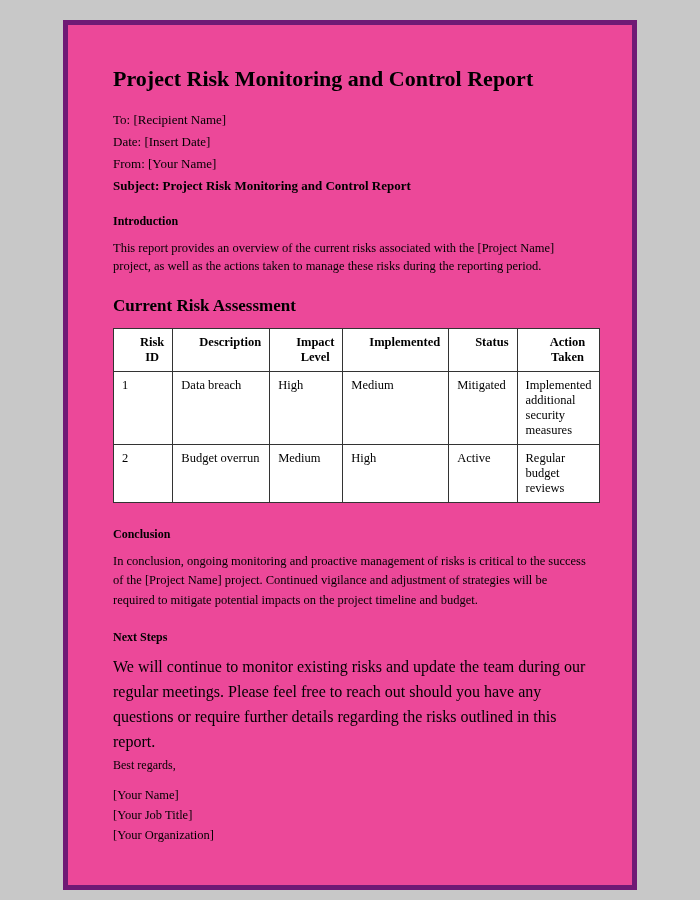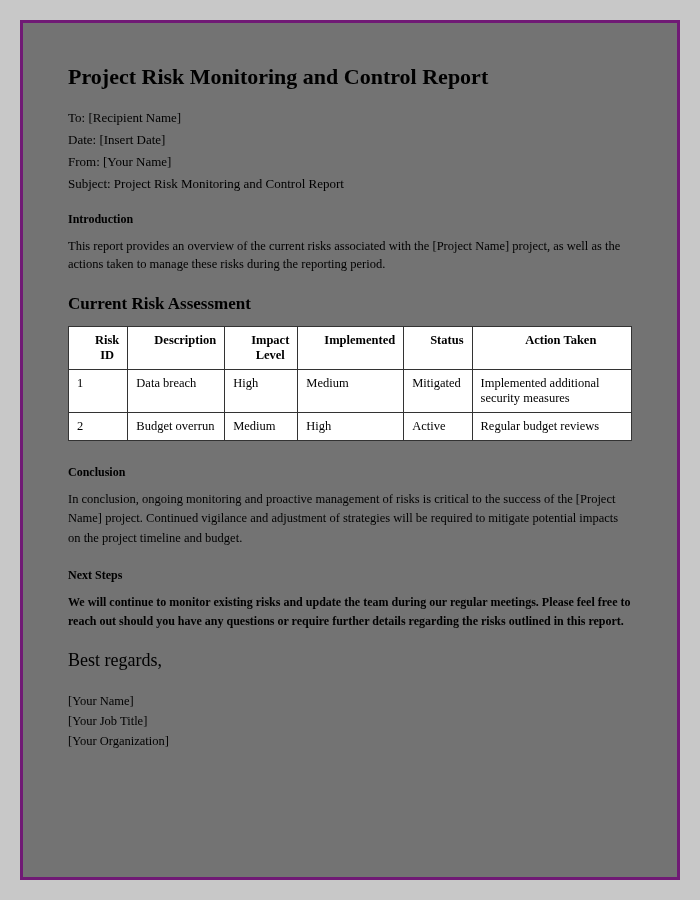--- a/index.html
+++ b/index.html
@@ -12,42 +12,43 @@
       background: #c8c8c8;
       display: flex;
       justify-content: center;
       align-items: flex-start;
       min-height: 900px;
       padding: 20px;
       font-family: 'Times New Roman', Times, serif;
     }
 
     .page {
-      background: #737373;
-      width: 660px;
+      background: #ec4899;
+      width: 574px;
       min-height: 860px;
       padding: 40px 45px;
-      border: 3px solid #701a75;
+      border: 5px solid #701a75;
     }
 
     .title {
       font-size: 22px;
       font-weight: bold;
       margin-bottom: 18px;
       line-height: 1.3;
     }
 
     .meta-block {
       margin-bottom: 6px;
       font-size: 13px;
     }
 
     .subject {
       font-size: 13px;
       margin-bottom: 20px;
+      font-weight: bold;
     }
 
     .section-heading {
       font-size: 12px;
       font-weight: bold;
       margin-bottom: 10px;
       margin-top: 4px;
     }
 
     .intro-text {
@@ -86,29 +87,28 @@
       background: #ffffff;
     }
 
     .conclusion-text {
       font-size: 12.5px;
       line-height: 1.55;
       margin-bottom: 20px;
     }
 
     .next-steps-text {
-      font-size: 12px;
+      font-size: 16px;
       line-height: 1.55;
-      margin-bottom: 20px;
-      font-weight: bold;
+      margin-bottom: 4px;
     }
 
     .closing {
-      font-size: 18px;
-      margin-bottom: 20px;
+      font-size: 12px;
+      margin-bottom: 12px;
     }
 
     .signature-block {
       font-size: 12.5px;
       line-height: 1.6;
     }
   </style>
 </head>
 <body>
 

